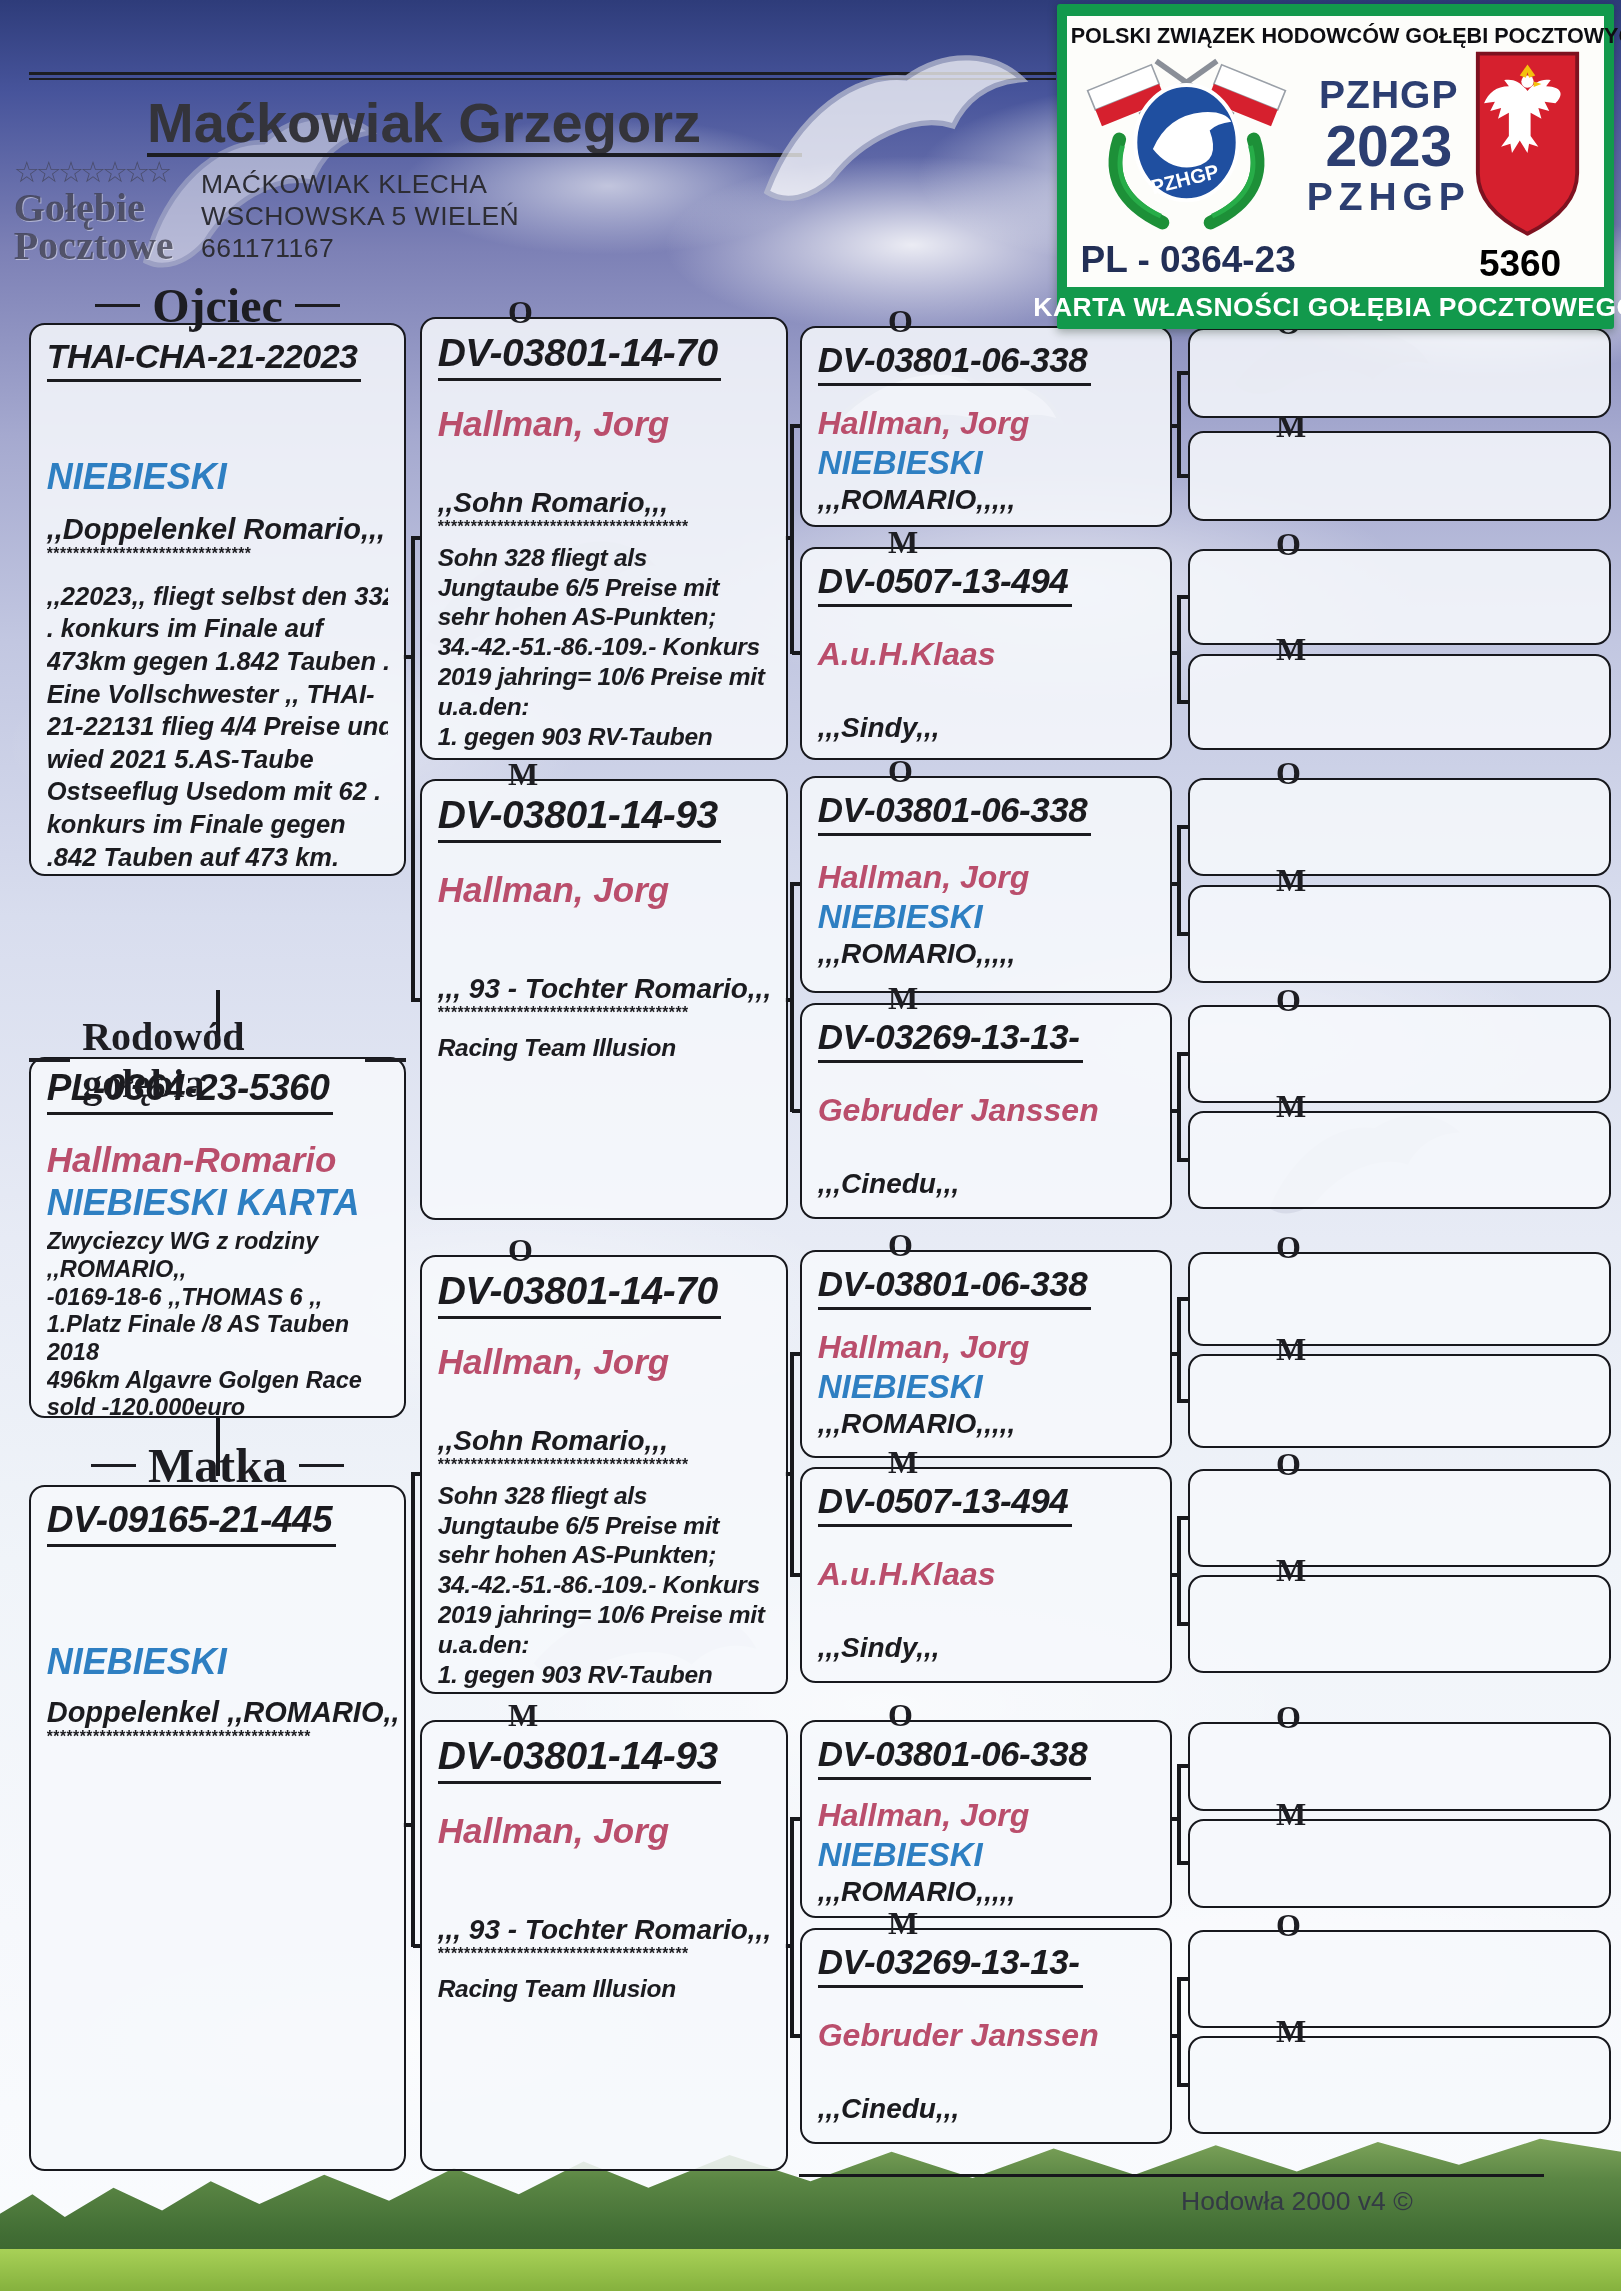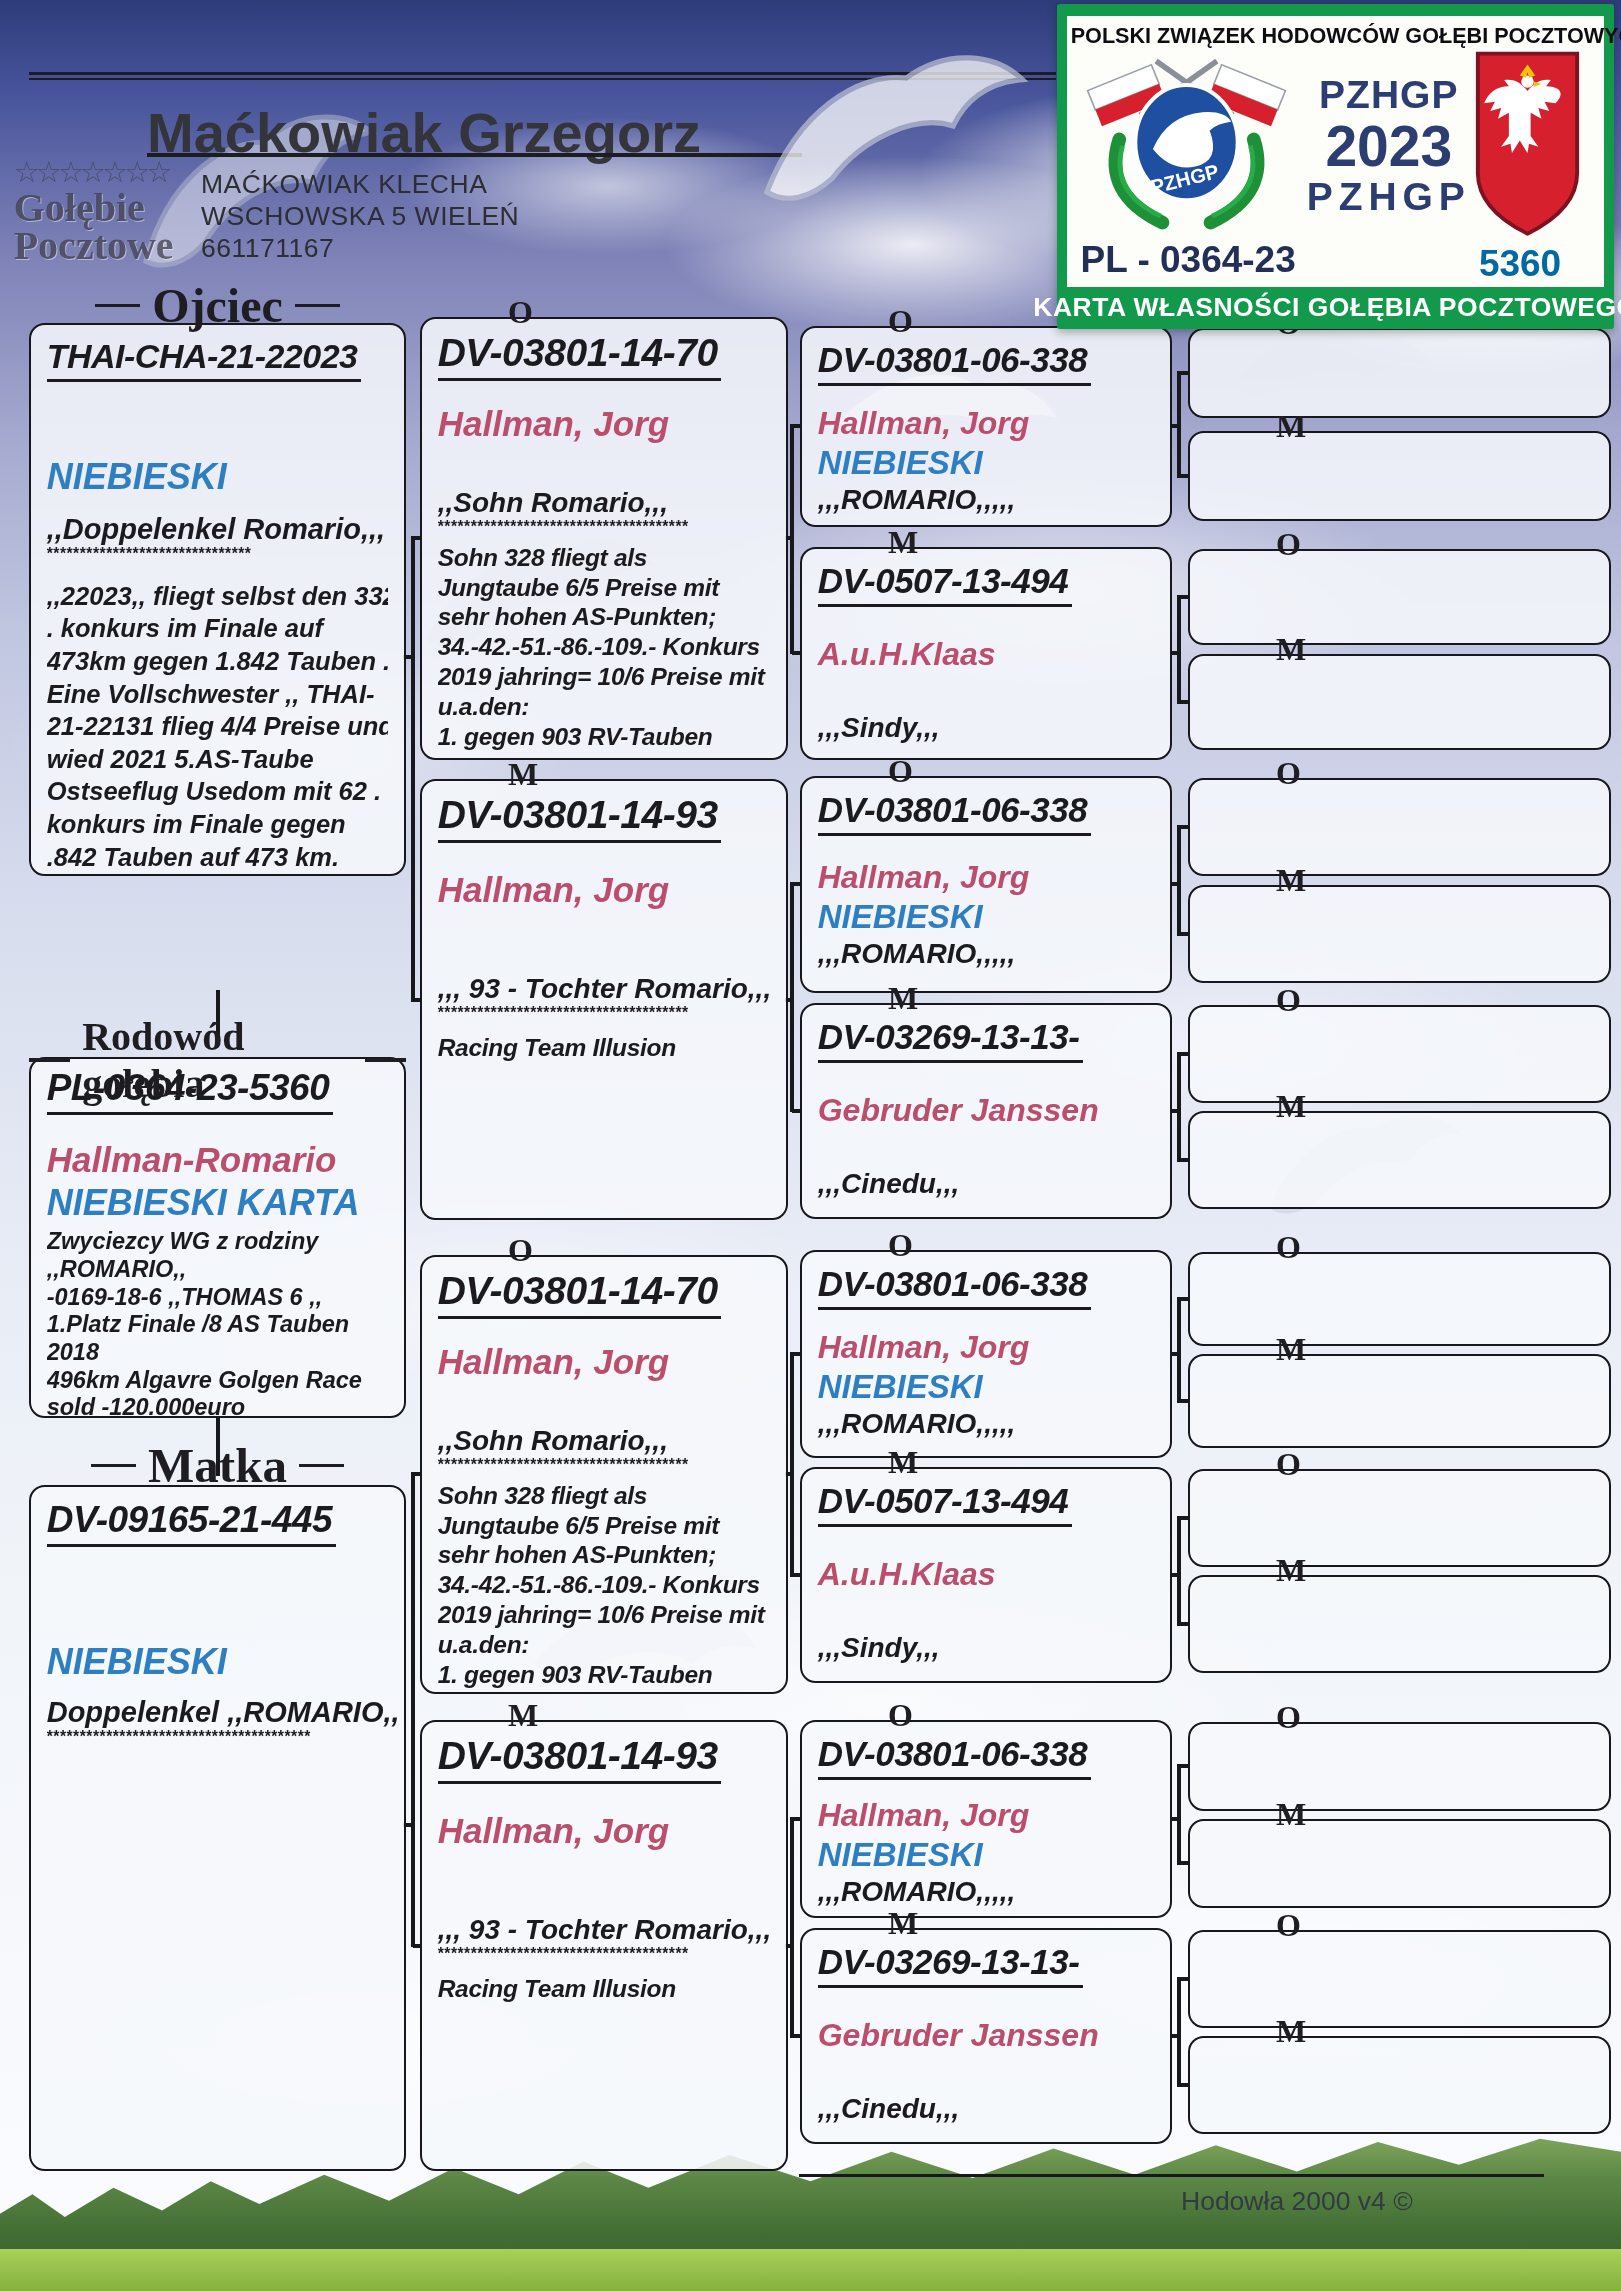--- a/index.html
+++ b/index.html
@@ -18,36 +18,36 @@
     radial-gradient(ellipse 608px 186px at 882px 1705px, rgba(255,255,255,.55), rgba(255,255,255,0) 70%),
     radial-gradient(ellipse 549px 167px at 1294px 1980px, rgba(255,255,255,.7), rgba(255,255,255,0) 70%),
     radial-gradient(ellipse 470px 147px at 372px 2039px, rgba(255,255,255,.6), rgba(255,255,255,0) 70%);}
   .forest{position:absolute;left:0;top:2129px;width:1621px;height:163px;z-index:0;
     background:linear-gradient(180deg,#86ab60 0%,#5c8745 30%,#416d34 65%,#355c2b 100%);
     clip-path:polygon(0 52%,2% 40%,4% 54%,7% 36%,10% 50%,13% 32%,16% 46%,20% 28%,24% 44%,28% 24%,32% 40%,36% 20%,40% 36%,45% 16%,50% 32%,55% 14%,60% 30%,65% 12%,70% 28%,75% 10%,80% 26%,85% 8%,90% 22%,95% 6%,100% 14%,100% 100%,0 100%);}
   .grass{position:absolute;left:0;bottom:0;width:1621px;height:43px;z-index:0;background:linear-gradient(180deg,#a8d157,#84b03d);}
   .rule{position:absolute;background:#1c1d22;z-index:3;}
   .cline{position:absolute;background:#17181c;z-index:1;}
   
-  .owner-name{position:absolute;left:147px;top:100px;font-size:56px;font-weight:800;color:#34343b;letter-spacing:0;z-index:3;margin:0;}
+  .owner-name{position:absolute;left:147px;top:90px;font-size:56px;font-weight:800;color:#34343b;letter-spacing:0;z-index:3;margin:0;}
   .addr{position:absolute;left:201px;font-size:26.5px;font-weight:500;color:#2d2d34;letter-spacing:0.5px;z-index:3;}
   .corner-logo{position:absolute;left:13.7px;top:155px;z-index:3;opacity:.8;color:#4a4a58;}
   .cl-stars{font-size:29px;letter-spacing:-3.9px;color:rgba(62,62,78,.85);}
   .cl-word{font-family:"Liberation Serif",serif;font-weight:bold;font-size:40px;line-height:.95;color:rgba(58,58,72,.9);text-shadow:1px 1px 0 rgba(255,255,255,.55);}
   
   .badge{position:absolute;left:1057px;top:3.9px;width:557px;height:325px;background:#12994c;z-index:6;border-radius:2.9px;box-shadow:0 2.9px 9.8px rgba(10,30,15,.35);}
   .badge-inner{position:absolute;left:9.8px;top:11.8px;right:9.8px;height:271px;background:#fdfdfa;}
   .badge-title{position:absolute;top:7.8px;left:3.9px;right:3.9px;text-align:center;font-size:21.6px;font-weight:600;color:#0e0e12;white-space:nowrap;}
   .emblem{position:absolute;left:5.9px;top:37px;width:227px;height:192px;}
   .badge-center{position:absolute;left:233px;top:57px;width:178px;text-align:center;color:#2c3e71;z-index:2;}
   .b-country{font-size:39px;font-weight:800;letter-spacing:1px;}
   .b-year{font-size:57px;font-weight:800;line-height:1.02;}
   .b-org{font-size:39px;font-weight:800;letter-spacing:5.9px;}
   .b-series{position:absolute;left:13.7px;top:223px;font-size:37px;font-weight:bold;color:#222f56;z-index:2;}
-  .b-number{position:absolute;right:43px;top:227px;font-size:37px;font-weight:bold;color:#0369a1;z-index:2;}
+  .b-number{position:absolute;right:43px;top:227px;font-size:37px;font-weight:bold;color:#000000;z-index:2;}
   .eagle{position:absolute;right:7.8px;top:33px;width:137px;height:194px;}
   .badge-strip{position:absolute;left:0;right:0;top:282px;height:43px;display:flex;align-items:center;justify-content:center;color:#fff;font-weight:bold;font-size:26.5px;letter-spacing:0.5px;white-space:nowrap;}
   
   .box{position:absolute;box-sizing:border-box;background:rgba(246,248,252,.86);border:2.9px solid #17181d;border-radius:15.7px;padding:11.8px 15.7px;z-index:2;}
   .c1{left:29px;width:377px;}
   .c2{left:420px;width:368px;}
   .c3{left:800px;width:372px;}
   .gg2{left:1188px;width:423px;}
   .om{position:absolute;top:-23.5px;left:86px;font-family:"Liberation Serif",serif;font-weight:bold;font-size:32px;line-height:1;color:#1d1d22;z-index:3;}
   .sec-label{position:absolute;left:29px;width:377px;display:flex;align-items:center;justify-content:center;gap:11.8px;font-family:"Liberation Serif",serif;font-weight:bold;color:#1d1d22;z-index:3;}

